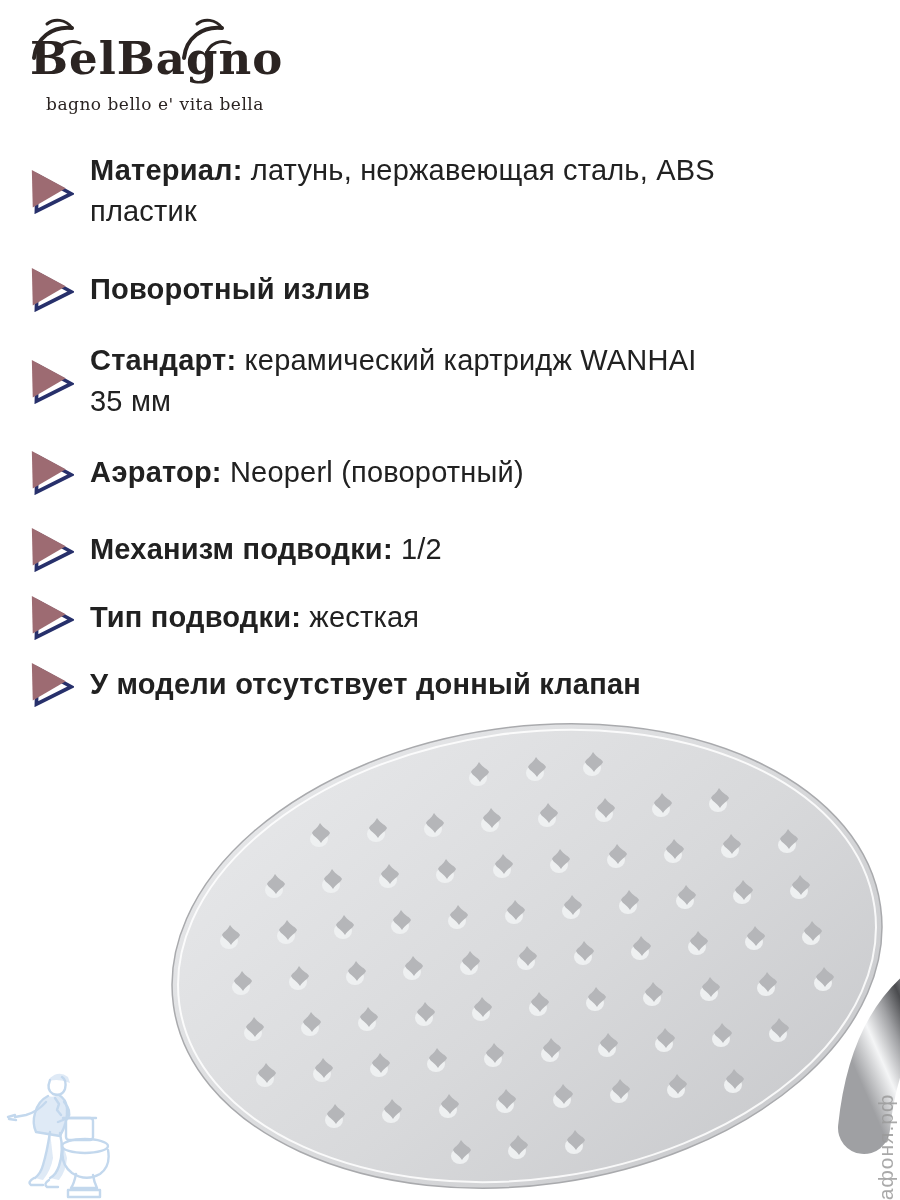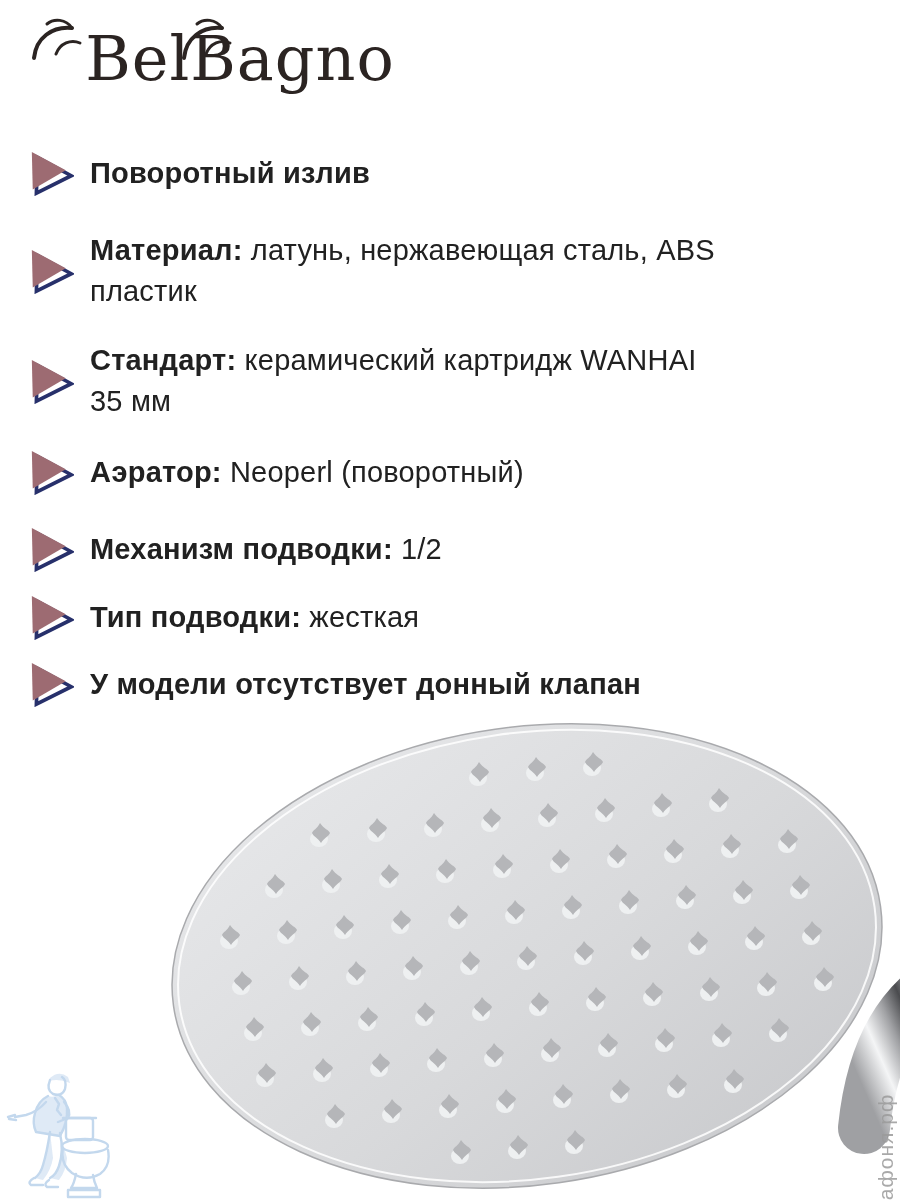--- a/index.html
+++ b/index.html
@@ -4,23 +4,22 @@
 <style>
   html,body{margin:0;padding:0;background:#fff;}
   .page{
     position:relative;width:900px;height:1200px;background:#fff;overflow:hidden;
     font-family:"Liberation Sans",sans-serif;color:var(--text,#212121);
   }
   
   .logo{position:absolute;left:30px;top:26px;width:420px;}
   .logo-name{
     font-family:"DejaVu Serif","Liberation Serif",serif;
-    font-weight:400;font-size:62px;line-height:66px;letter-spacing:1px;
+    font-weight:700;font-size:45px;line-height:66px;letter-spacing:1px;
     color:var(--logo,#2b2422);
-    text-align:center;
   }
   .logo-tagline{
     font-family:"DejaVu Serif","Liberation Serif",serif;
     font-size:17px;letter-spacing:.5px;margin:2px 0 0 16px;
     color:var(--logo,#2b2422);
   }
   .flourish{position:absolute;pointer-events:none;}
   .flourish path{stroke:var(--logo,#2b2422);fill:none;stroke-linecap:round;}
   .fl1{left:-4px;top:-12px;}
   .fl2{left:146px;top:-12px;}
@@ -73,38 +72,39 @@
       <path d="M8,44 C10,24 26,12 46,14" stroke-width="4"></path>
       <path d="M46,14 C40,5 28,4 21,10" stroke-width="3"></path>
       <path d="M30,40 C34,29 45,25 54,29" stroke-width="3"></path>
     </svg>
     <svg class="flourish fl2" width="64" height="50" viewBox="0 0 64 50" aria-hidden="true">
       <path d="M8,44 C10,24 26,12 46,14" stroke-width="4"></path>
       <path d="M46,14 C40,5 28,4 21,10" stroke-width="3"></path>
       <path d="M30,40 C34,29 45,25 54,29" stroke-width="3"></path>
     </svg>
     <div class="logo-name">BelBagno</div>
+    <div class="logo-tagline">bagno bello e' vita bella</div>
   </div>
 
   <div class="features">
-    <div class="feature">
-      <svg class="bullet" width="44" height="46" viewBox="0 0 48 48" aria-hidden="true">
-        <polygon class="tri-outline" points="8,7 45,27 7,46"></polygon>
-        <polygon class="tri-fill" points="2,1 39,21 3,42"></polygon>
-      </svg>
-      <p class="feature-text"><span class="lbl">Поворотный излив</span><span class="val"></span></p>
-    </div>
-
     <div class="feature">
       <svg class="bullet" width="44" height="46" viewBox="0 0 48 48" aria-hidden="true">
         <polygon class="tri-outline" points="8,7 45,27 7,46"></polygon>
         <polygon class="tri-fill" points="2,1 39,21 3,42"></polygon>
       </svg>
       <p class="feature-text"><span class="lbl">Материал:</span><span class="val"> латунь, нержавеющая сталь, ABS
 пластик</span></p>
+    </div>
+
+    <div class="feature">
+      <svg class="bullet" width="44" height="46" viewBox="0 0 48 48" aria-hidden="true">
+        <polygon class="tri-outline" points="8,7 45,27 7,46"></polygon>
+        <polygon class="tri-fill" points="2,1 39,21 3,42"></polygon>
+      </svg>
+      <p class="feature-text"><span class="lbl">Поворотный излив</span><span class="val"></span></p>
     </div>
 
     <div class="feature">
       <svg class="bullet" width="44" height="46" viewBox="0 0 48 48" aria-hidden="true">
         <polygon class="tri-outline" points="8,7 45,27 7,46"></polygon>
         <polygon class="tri-fill" points="2,1 39,21 3,42"></polygon>
       </svg>
       <p class="feature-text"><span class="lbl">Стандарт:</span><span class="val"> керамический картридж WANHAI
 35 мм</span></p>
     </div>

